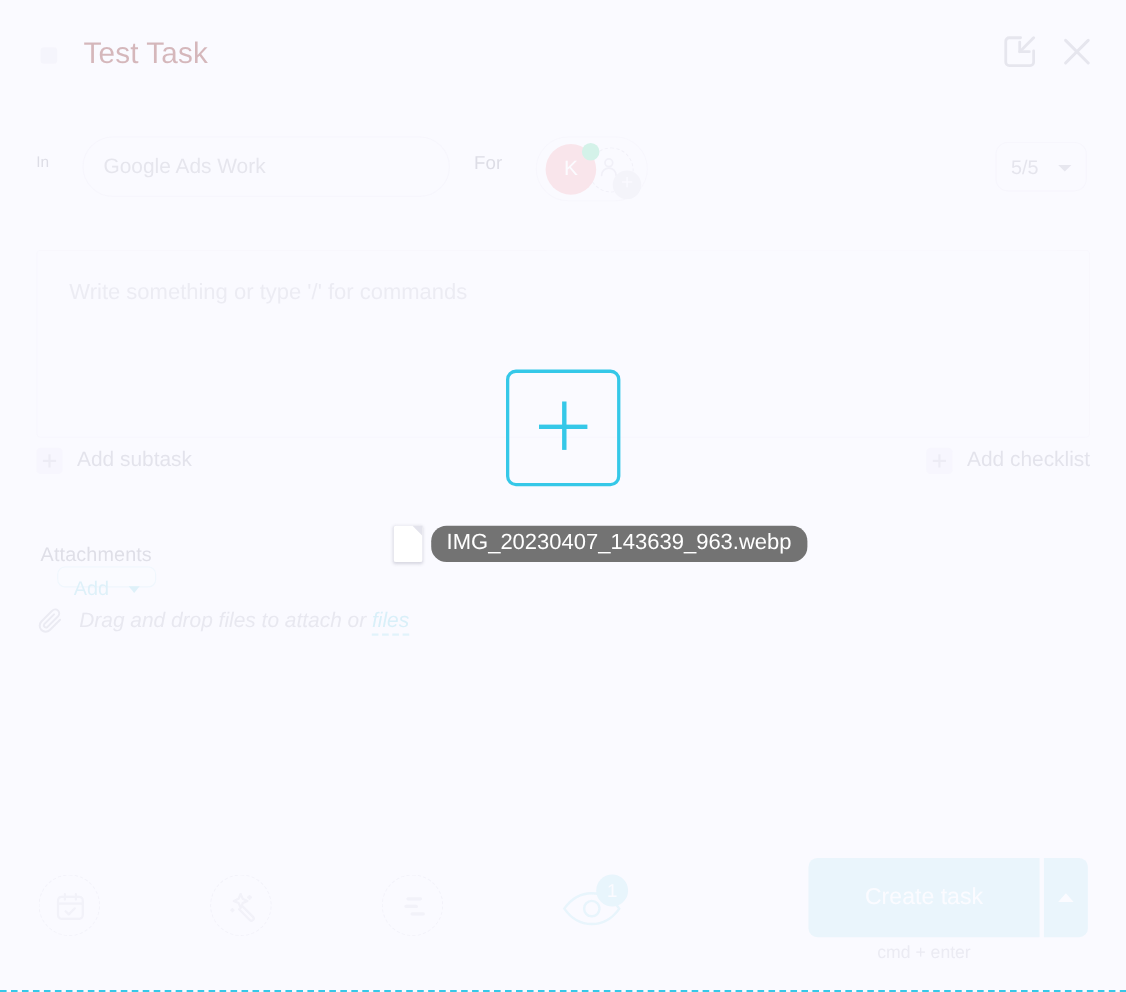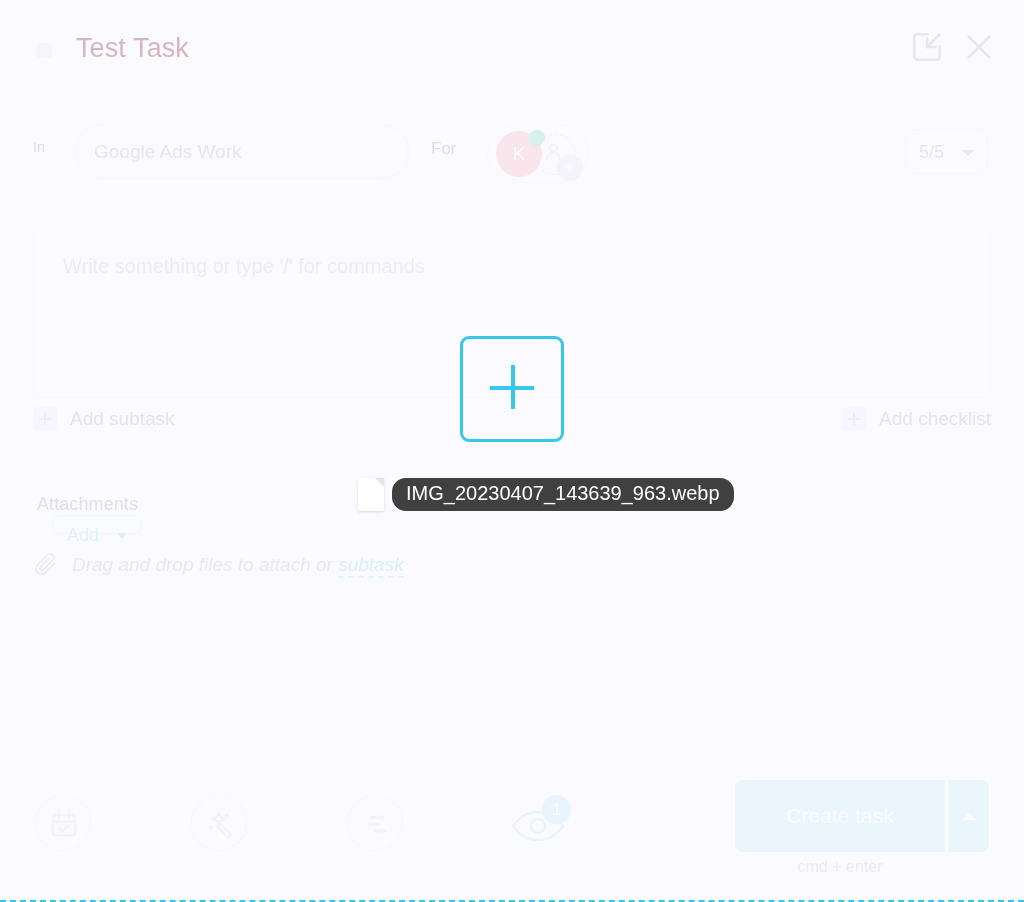--- a/index.html
+++ b/index.html
@@ -359,21 +359,21 @@
     box-shadow: 0 1px 3px rgba(80,80,110,.22);
   }
   #drag-file-icon::after {
     content: "";
     position: absolute; right: 0; top: 0;
     border-left: 9px solid transparent;
     border-top: 9px solid #e3e3ec;
   }
   #drag-filename {
     margin-left: 8px;
-    background: #404040;
+    background: #737373;
     color: #ffffff;
     font-size: 20px;
     padding: 4px 14px 6px 14px;
     border-radius: 14px;
     white-space: nowrap;
   }
 </style>
 </head>
 <body>
 
@@ -449,21 +449,21 @@
         <span class="caret"></span>
       </div>
     </div>
 
     <div id="attachments-hint">
       <span id="paperclip-icon">
         <svg viewBox="0 0 24 24" fill="none" stroke="currentColor" stroke-width="1.6" stroke-linecap="round" stroke-linejoin="round">
           <path d="M20 10.5l-8.6 8.6a5 5 0 0 1-7.1-7.1l9-9a3.4 3.4 0 1 1 4.8 4.8l-8.9 8.9a1.8 1.8 0 0 1-2.5-2.5l8.2-8.2"></path>
         </svg>
       </span>
-      <span class="txt"><span>Drag and drop files to attach or </span><span id="browse-link">subtask</span></span>
+      <span class="txt"><span>Drag and drop files to attach or </span><span id="browse-link">files</span></span>
     </div>
 
     <div id="footer">
 
       <div id="tool-due-date" class="round-tool">
         <svg viewBox="0 0 24 24" fill="none" stroke="currentColor" stroke-width="1.6" stroke-linecap="round" stroke-linejoin="round">
           <rect x="3" y="5" width="18" height="16" rx="2.5"></rect>
             <path d="M3 10h18M8 3v4M16 3v4"></path>
           <path d="M8.5 15.5l2.3 2.3 4.4-4.4"></path>
         </svg>

